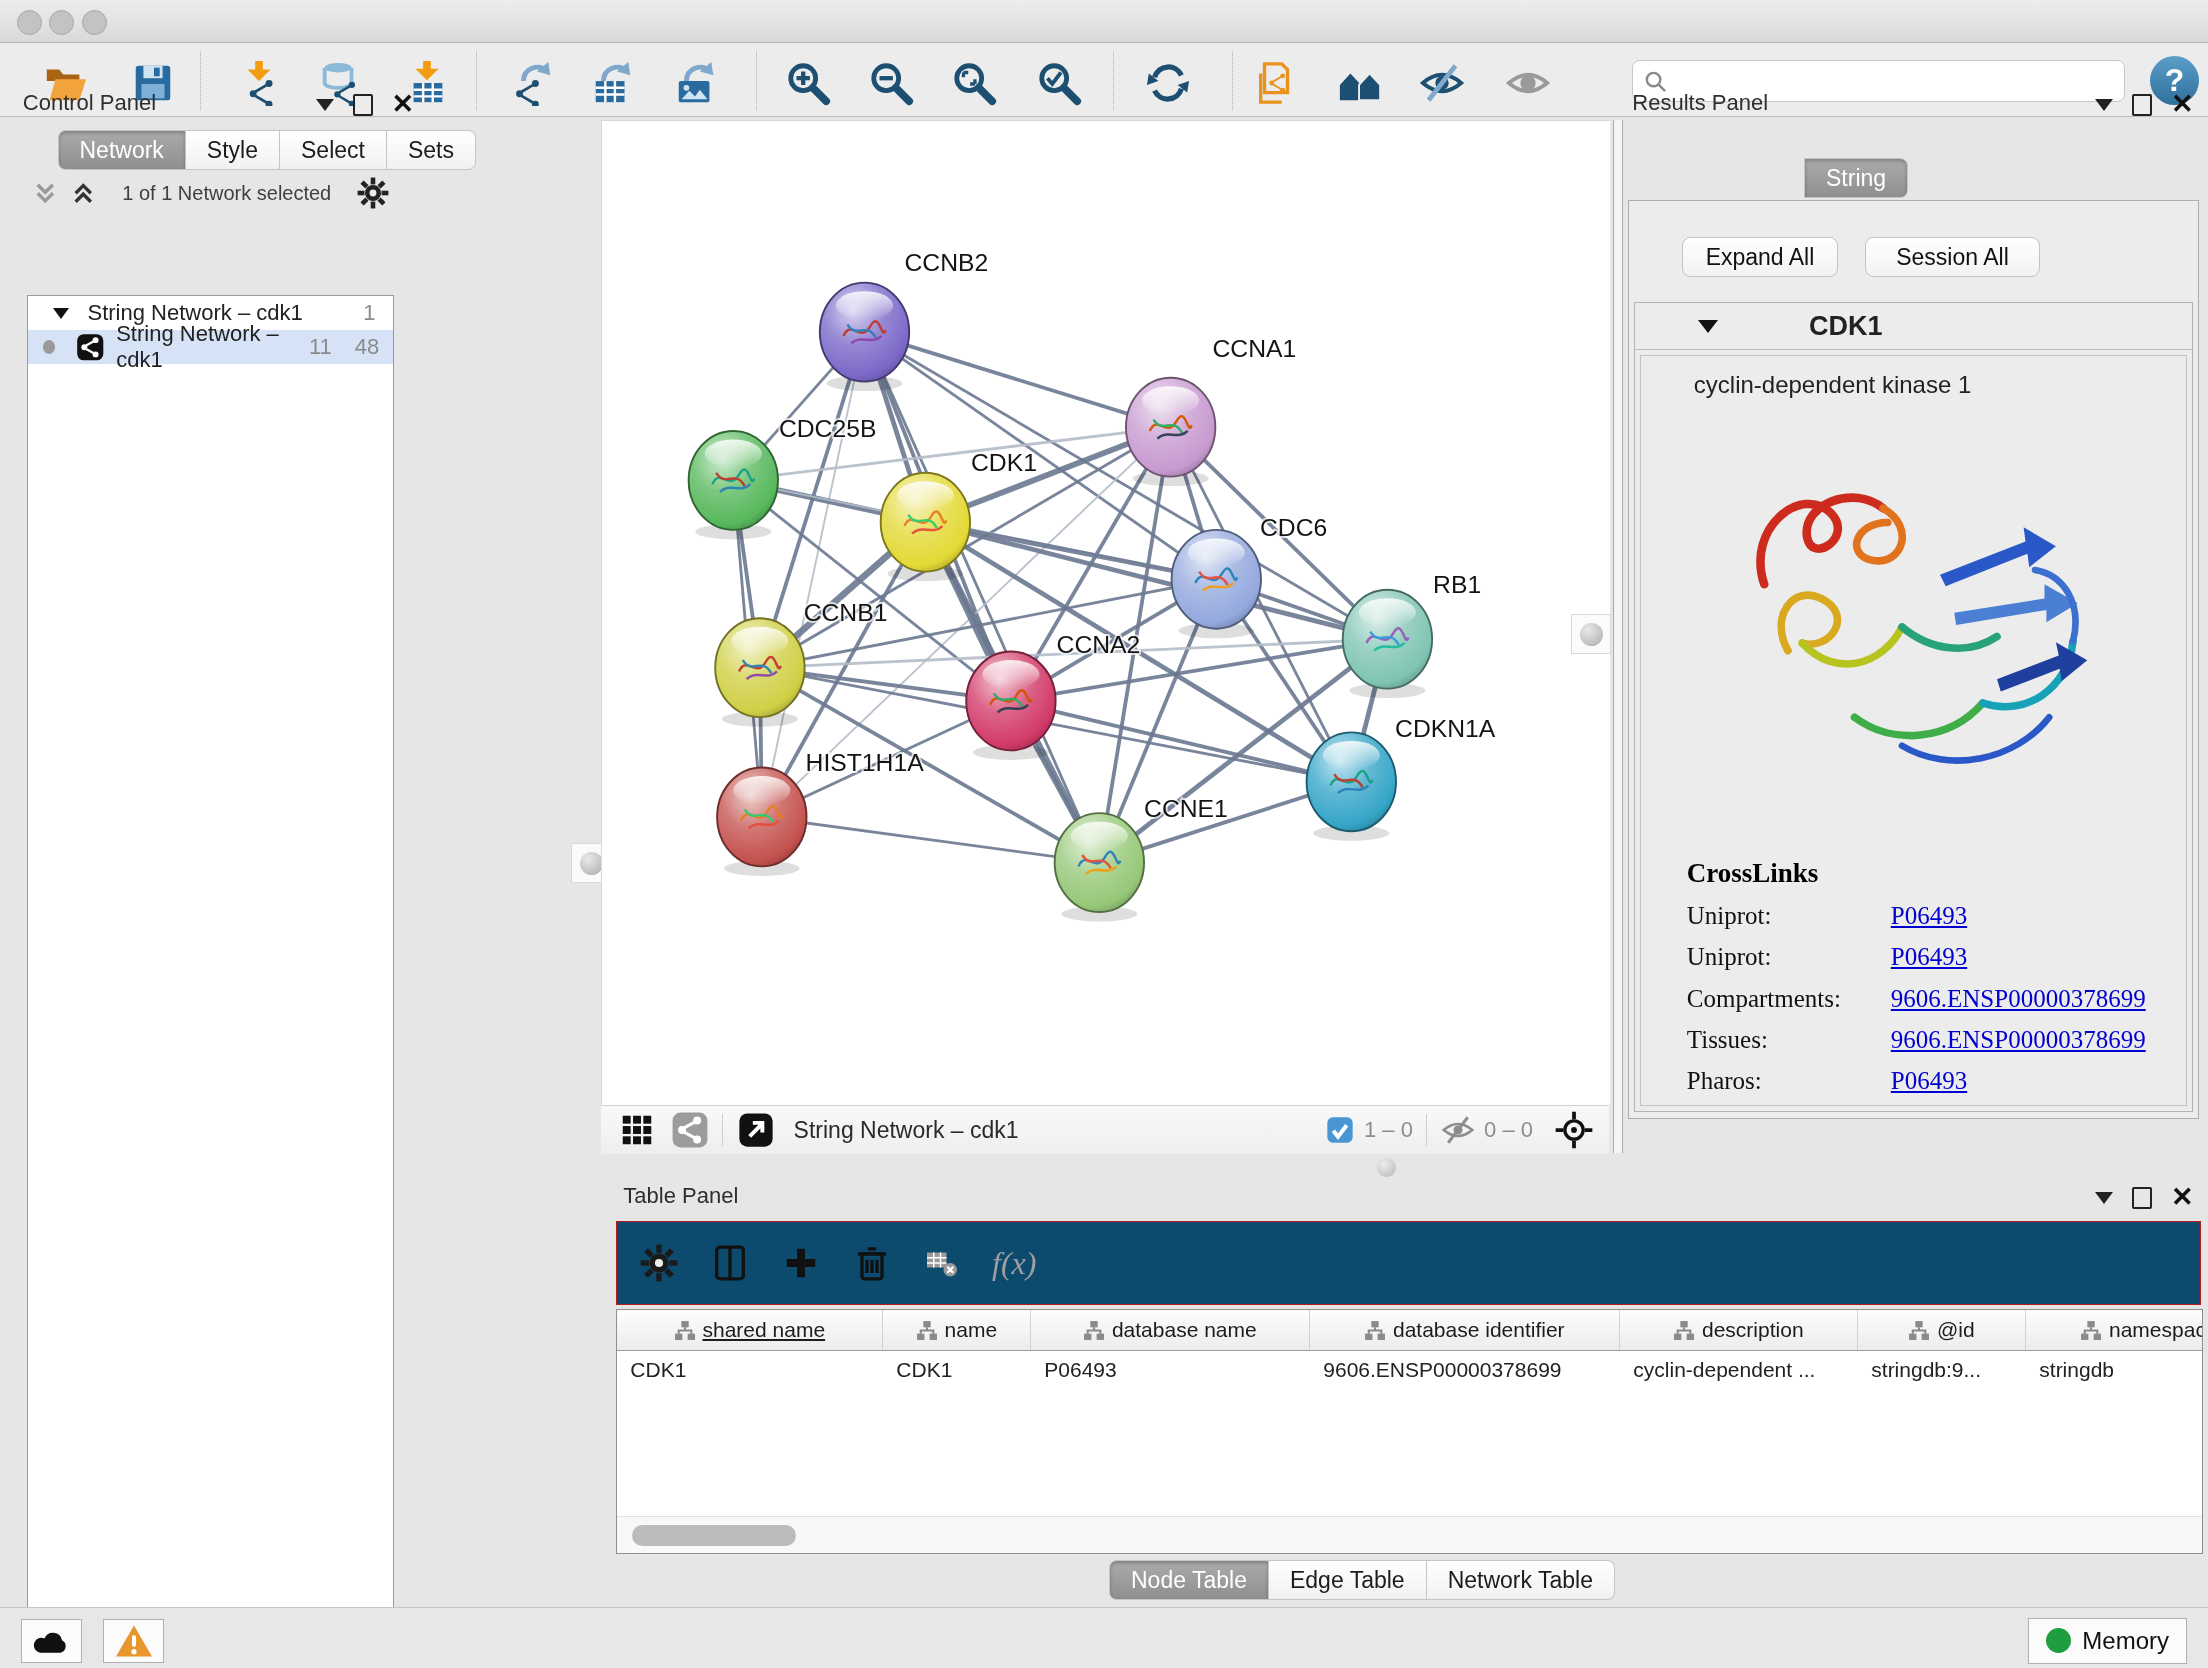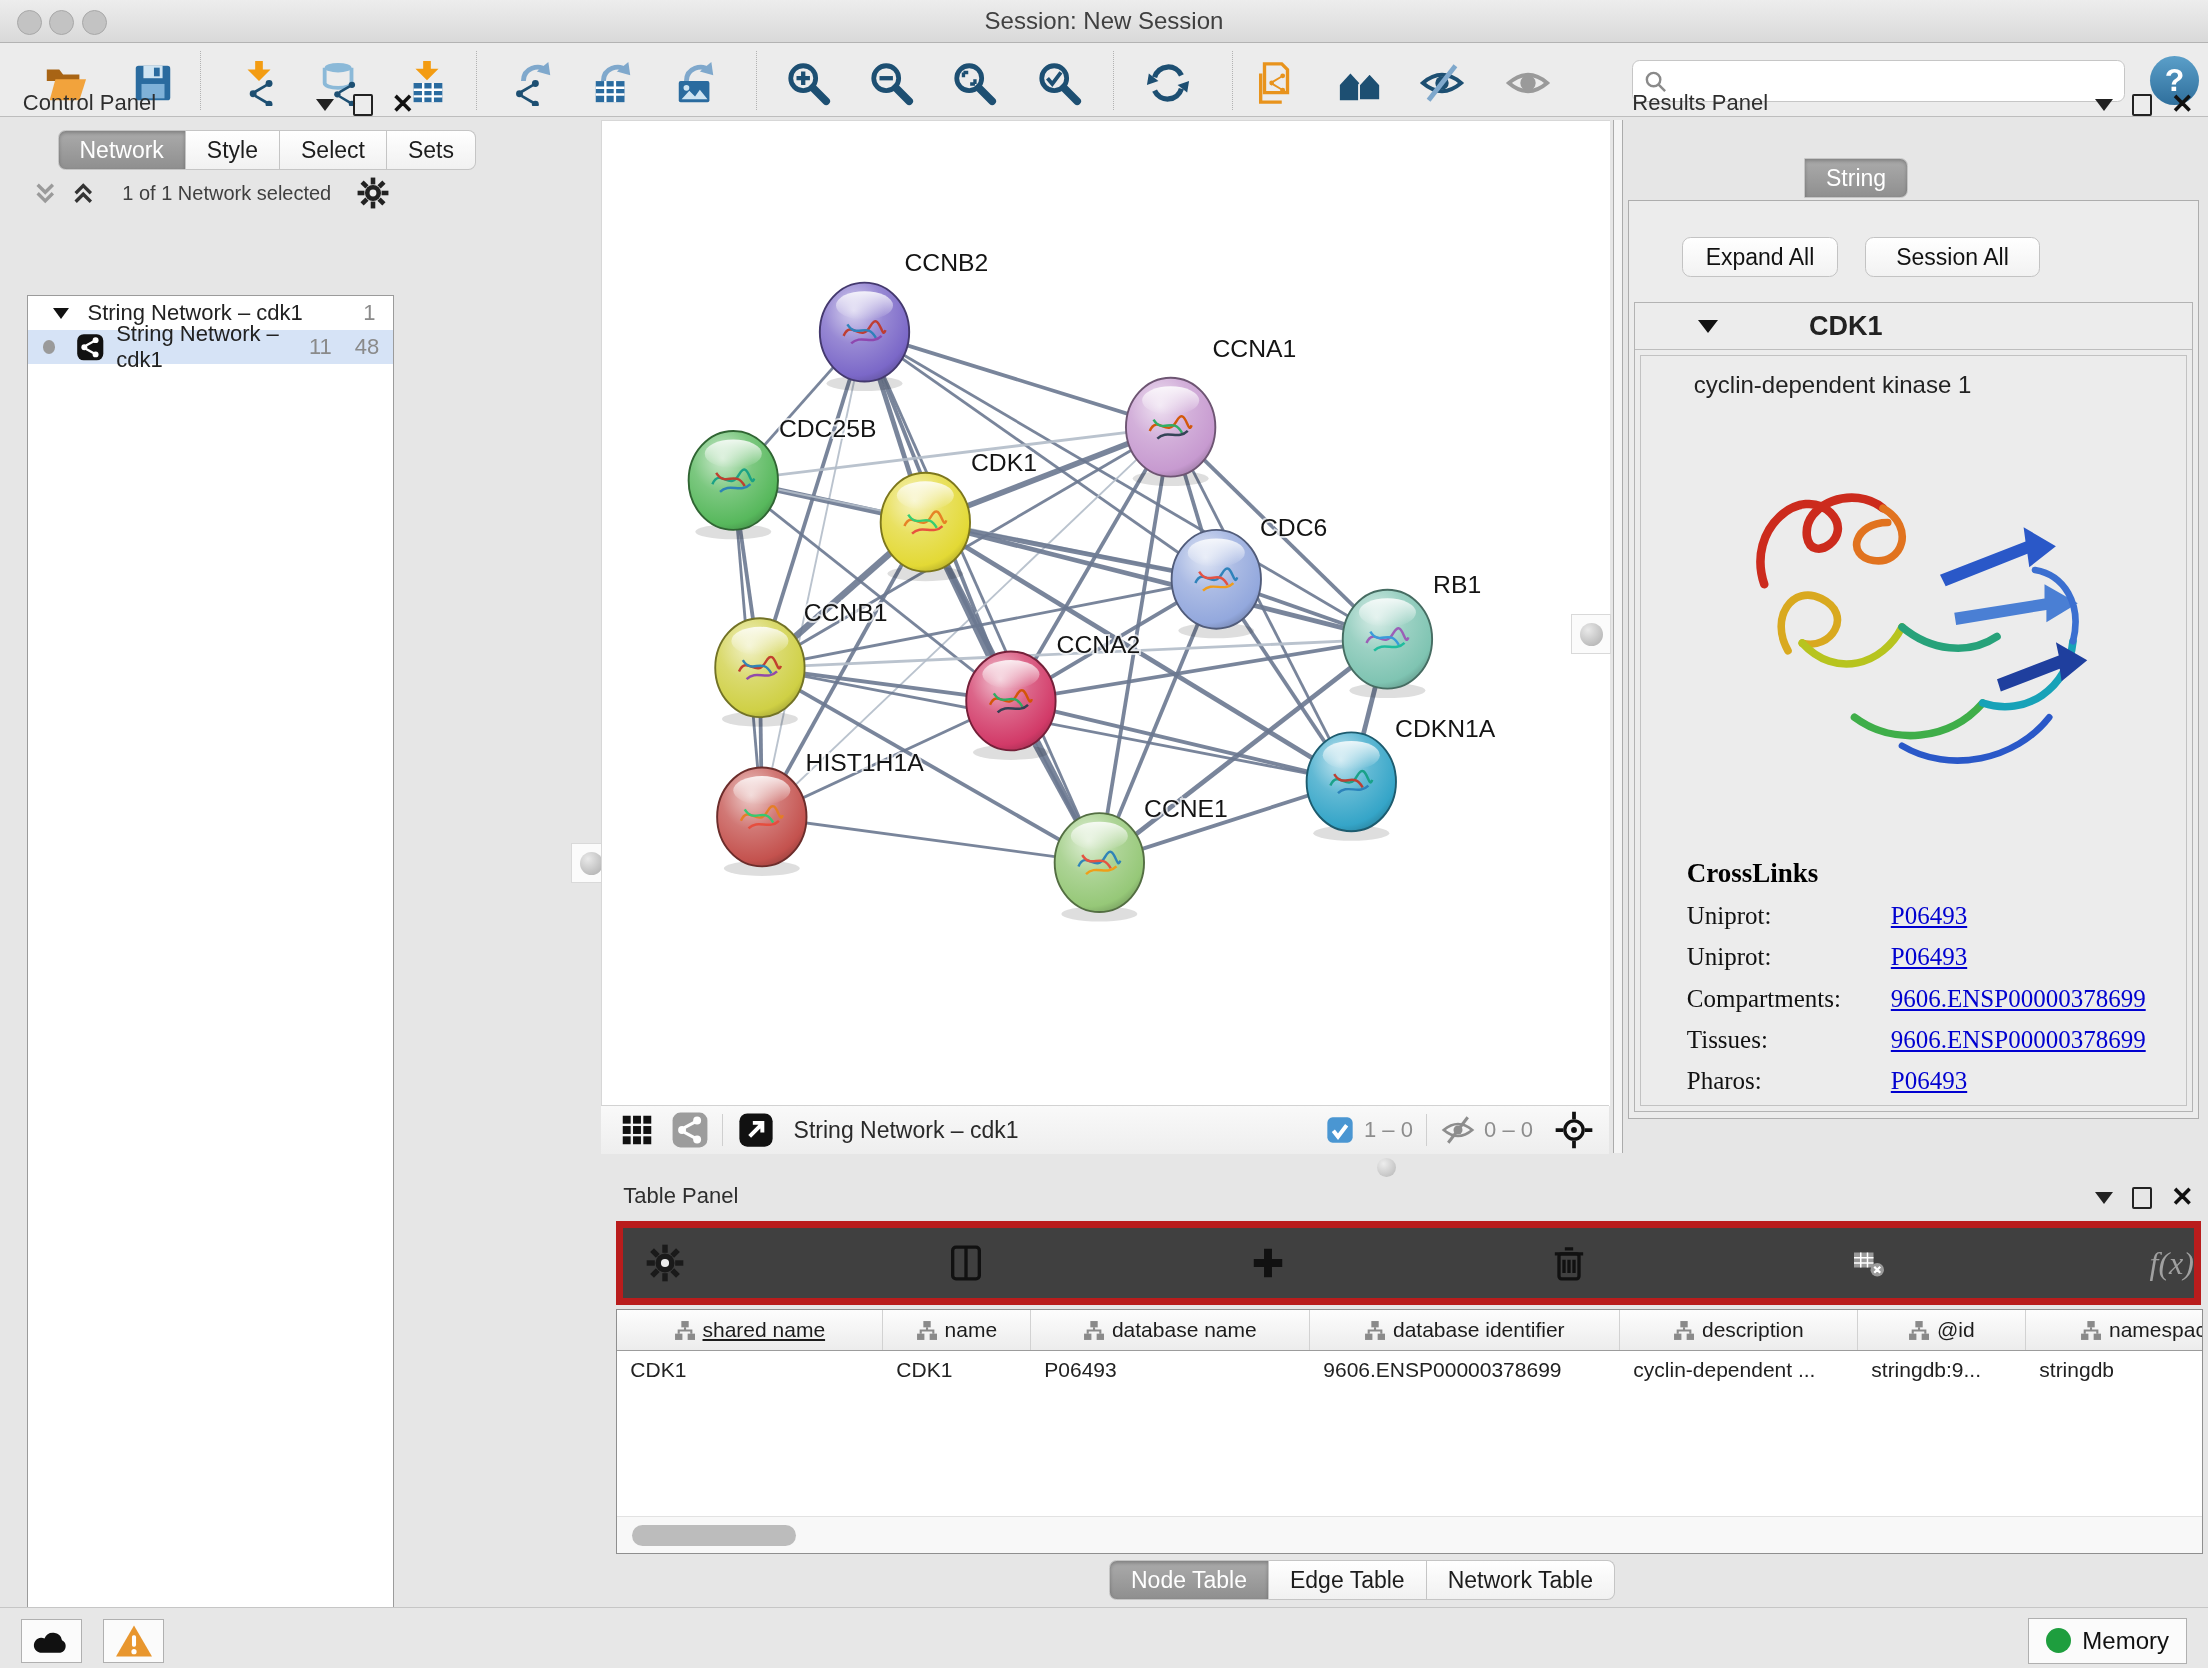--- a/index.html
+++ b/index.html
@@ -66,22 +66,22 @@
   
   #rp-box{left:1628px;top:200px;width:569px;height:917px;border:1px solid #adadad;background:#ececec;}
   #rp-entry{left:1634px;top:302px;width:557px;height:808px;border:1px solid #b3b3b3;background:#ececec;}
   #rp-entry-head{height:46px;border-bottom:1px solid #bdbdbd;display:flex;align-items:center;}
   #rp-desc-box{margin:4.8px;border:1px solid #c2c2c2;height:749px;position:relative;}
   .xl-title{font-family:"Liberation Serif",serif;font-weight:bold;font-size:27px;color:#000;}
   .xl-row{display:flex;font-family:"Liberation Serif",serif;font-size:25px;margin-top:13.3px;}
   .xl-label{width:204px;color:#111;}
   .xl-value{color:#0000d0;text-decoration:underline;}
   
-  #tp-toolbar{left:616px;top:1221px;width:1585px;height:84px;background:#404040;
-      border:7px solid #b91c1c;display:flex;align-items:center;gap:32px;padding-left:23px;box-sizing:border-box;justify-content:space-between;}
+  #tp-toolbar{left:616px;top:1221px;width:1585px;height:84px;background:#0c4a6e;
+      border:1px solid #b91c1c;display:flex;align-items:center;gap:32px;padding-left:23px;box-sizing:border-box;}
   #tbl{left:616px;top:1309px;width:1585px;height:243px;border:1.9px solid #8f8f8f;background:#fff;overflow:hidden;}
   #tbl-head{display:flex;height:40px;background:linear-gradient(#fdfdfd,#ececec);
       border-bottom:1.9px solid #9c9c9c;}
   .th{display:flex;align-items:center;justify-content:center;gap:7.6px;font-size:21px;
       color:#1c1c1c;border-right:1px solid #d2d2d2;box-sizing:border-box;flex:none;}
   .tr{display:flex;height:38px;align-items:center;}
   .td{font-size:21px;padding-left:13.3px;box-sizing:border-box;flex:none;white-space:nowrap;overflow:hidden;}
   #tbl-scroll{position:absolute;left:0;bottom:0;width:100%;height:36px;background:#f8f8f8;
       border-top:1px solid #e2e2e2;}
   #tbl-thumb{position:absolute;left:15px;top:7.6px;width:164px;height:21px;border-radius:10.5px;background:#bcbcbc;}
@@ -93,21 +93,20 @@
       border:1.9px solid #b0b0b0;display:flex;align-items:center;gap:11.4px;font-size:24px;color:#111;}
   #memory-dot{width:25px;height:25px;border-radius:50%;background:#1e9e3e;}
 </style>
 </head>
 <body>
 
 <div class="abs" id="titlebar">
   <span class="tl" style="left:17px"></span>
   <span class="tl" style="left:49px"></span>
   <span class="tl" style="left:82px"></span>
-  <div id="win-title">Session: New Session</div>
 </div>
 
 <div class="abs" id="toolbar">
   <div id="search-wrap">
     <span style="margin:0 9.5px">
       <svg width="25" height="25" viewBox="0 0 26 26">
           <circle cx="11" cy="11" r="7" fill="none" stroke="#8a8a8a" stroke-width="2.5"></circle>
           <path d="M16 16 L23 23" stroke="#8a8a8a" stroke-width="2.5"></path>
         </svg>
     </span>

